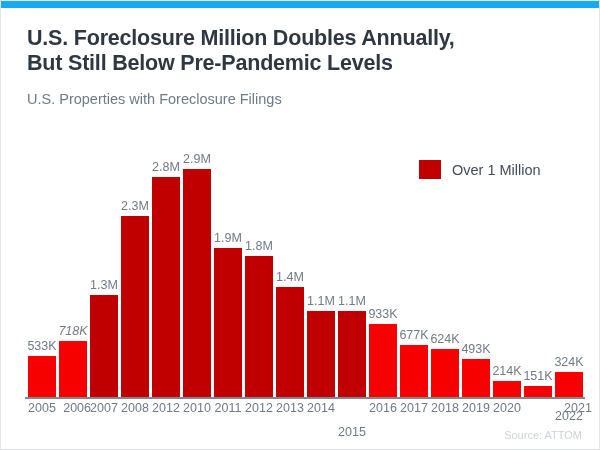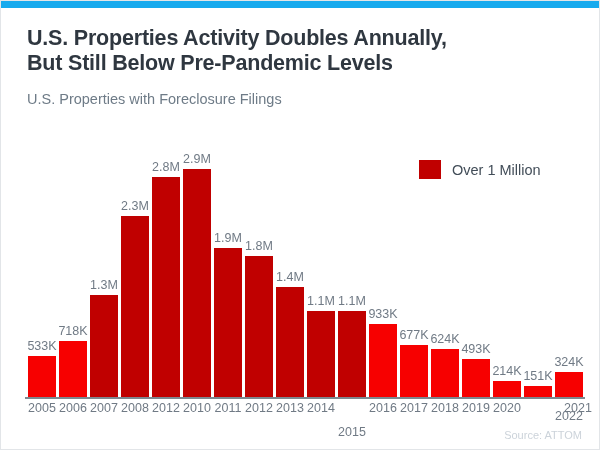--- a/index.html
+++ b/index.html
@@ -127,38 +127,38 @@
     color: #ccd3da;
   }
 </style>
 </head>
 <body>
 
 <div id="page">
 
   <div id="top-accent" style="background: rgb(23, 170, 238);"></div>
 
-  <div id="title">U.S. Properties Activity Doubles Annually,
+  <div id="title">U.S. Foreclosure Million Doubles Annually,
 But Still Below Pre-Pandemic Levels</div>
 
   <div id="subtitle">U.S. Properties with Foreclosure Filings</div>
 
   <div id="legend">
     <div id="legend-swatch" style="background: rgb(192, 0, 0);"></div>
     <div id="legend-label">Over 1 Million</div>
   </div>
 
   <div id="plot">
       <div class="bar-slot" style="left: 3px; height: 267px;">
         <div class="bar" title="2005: 533K" style="height: 42px; background: rgb(247, 0, 0);"></div>
         <div class="bar-value" style="bottom: 45px;">533K</div>
       </div>
       <div class="bar-slot" style="left: 34px; height: 267px;">
         <div class="bar" title="2006: 718K" style="height: 57px; background: rgb(247, 0, 0);"></div>
-        <div class="bar-value" style="bottom: 60px;">718K</div>
+        <div class="bar-value" style="bottom: 60px; font-style: italic;">718K</div>
       </div>
       <div class="bar-slot" style="left: 65px; height: 267px;">
         <div class="bar" title="2007: 1.3M" style="height: 103px; background: rgb(192, 0, 0);"></div>
         <div class="bar-value" style="bottom: 106px;">1.3M</div>
       </div>
       <div class="bar-slot" style="left: 96px; height: 267px;">
         <div class="bar" title="2008: 2.3M" style="height: 182px; background: rgb(192, 0, 0);"></div>
         <div class="bar-value" style="bottom: 185px;">2.3M</div>
       </div>
       <div class="bar-slot" style="left: 127px; height: 267px;">
@@ -216,21 +216,21 @@
       <div class="bar-slot" style="left: 530px; height: 267px;">
         <div class="bar" title="2022: 324K" style="height: 26px; background: rgb(247, 0, 0);"></div>
         <div class="bar-value" style="bottom: 29px;">324K</div>
       </div>
     </div>
 
   <div id="axis-line"></div>
 
   <div id="x-labels">
       <div class="x-label" style="left: 3px;">2005</div>
-      <div class="x-label" style="left: 34px;">2006</div>
+      <div class="x-label" style="left: 34px; text-align: right;">2006</div>
       <div class="x-label" style="left: 65px;">2007</div>
       <div class="x-label" style="left: 96px;">2008</div>
       <div class="x-label" style="left: 127px;">2012</div>
       <div class="x-label" style="left: 158px;">2010</div>
       <div class="x-label" style="left: 189px;">2011</div>
       <div class="x-label" style="left: 220px;">2012</div>
       <div class="x-label" style="left: 251px;">2013</div>
       <div class="x-label" style="left: 282px;">2014</div>
       <div class="x-label" style="left: 313px; margin-top: 24px;">2015</div>
       <div class="x-label" style="left: 344px;">2016</div>

